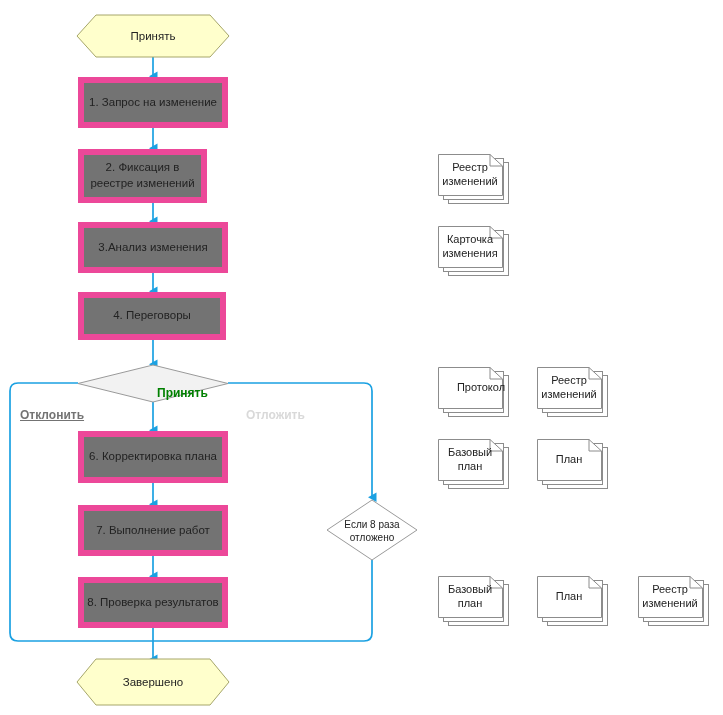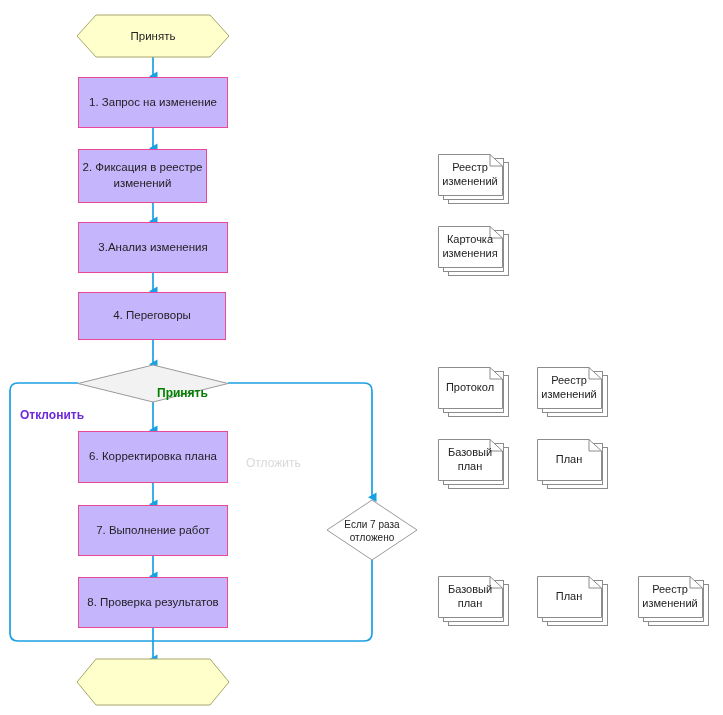--- a/index.html
+++ b/index.html
@@ -29,22 +29,22 @@
     box-sizing: border-box;
     display: flex;
     align-items: center;
     justify-content: center;
     text-align: center;
     font-size: 11.5px;
     color: #222222;
     line-height: 1.35;
   }
   .process {
-    background: #c4b5fd;
-    border: 1px solid #ec4899;
+    background: #737373;
+    border: 6px solid #ec4899;
   }
   .terminator-label,
   .decision-label,
   .doc-label {
     position: absolute;
     display: flex;
     align-items: center;
     justify-content: center;
     text-align: center;
     font-size: 11.5px;
@@ -113,20 +113,21 @@
 
     <polygon points="96,659 210,659 229,682 210,705 96,705 77,682" fill="#ffffcc" stroke="#a6a66b" stroke-width="1"></polygon>
 
     <polygon points="153,365 228,383.5 153,402 78,383.5" fill="#f2f2f2" stroke="#9a9a9a" stroke-width="1"></polygon>
 
     <polygon points="372,500 417,530 372,560 327,530" fill="#ffffff" stroke="#9a9a9a" stroke-width="1"></polygon>
   </svg>
 
   <div class="terminator-label" style="left:77px; top:15px; width:152px; height:42px;">Принять</div>
 
+  <div class="terminator-label" style="left:77px; top:659px; width:152px; height:46px;">Завершено</div>
 
   <div class="node process" style="left:78px; top:77px; width:150px; height:51px;">
     <span>1. Запрос на изменение</span>
   </div>
 
   <div class="node process" style="left:78px; top:149px; width:129px; height:54px;">
     <span>2. Фиксация в реестре изменений</span>
   </div>
 
   <div class="node process" style="left:78px; top:222px; width:150px; height:51px;">
@@ -143,27 +144,27 @@
 
   <div class="node process" style="left:78px; top:505px; width:150px; height:51px;">
     <span>7. Выполнение работ</span>
   </div>
 
   <div class="node process" style="left:78px; top:577px; width:150px; height:51px;">
     <span>8. Проверка результатов</span>
   </div>
 
 
-  <div class="decision-label" style="left:330px; top:516px; width:84px; height:30px; font-size:10px;">Если 7 раза отложено</div>
-
-  <div class="branch-label" style="left:20px; top:408px; color:#6d28d9;">Отклонить</div>
+  <div class="decision-label" style="left:330px; top:516px; width:84px; height:30px; font-size:10px;">Если 8 раза отложено</div>
+
+  <div class="branch-label" style="left:20px; top:408px; color:#737373;text-decoration:underline;">Отклонить</div>
 
   <div class="branch-label" style="left:157px; top:386px; color:#008000;">Принять</div>
 
-  <div class="branch-label" style="left:246px; top:408px; color:#d9d9d9; font-weight:normal;margin-top:48px;">Отложить</div>
+  <div class="branch-label" style="left:246px; top:408px; color:#d9d9d9; font-weight:bold;">Отложить</div>
 
   <div class="doc" style="left:438px; top:150px; width:78px; height:58px;">
     <svg width="78" height="58" viewBox="0 0 78 58">
       <g fill="#ffffff" stroke="#8c8c8c" stroke-width="1">
         <rect x="10.5" y="12.5" width="60" height="41"></rect>
         <rect x="5.5" y="8.5" width="60" height="41"></rect>
         <path d="M0.5,4.5 L52,4.5 L64.5,16 L64.5,45.5 L0.5,45.5 z"></path>
         <path d="M52,4.5 L52,16 L64.5,16" fill="none"></path>
       </g>
     </svg>
@@ -184,21 +185,21 @@
 
   <div class="doc" style="left:438px; top:363px; width:78px; height:58px;">
     <svg width="78" height="58" viewBox="0 0 78 58">
       <g fill="#ffffff" stroke="#8c8c8c" stroke-width="1">
         <rect x="10.5" y="12.5" width="60" height="41"></rect>
         <rect x="5.5" y="8.5" width="60" height="41"></rect>
         <path d="M0.5,4.5 L52,4.5 L64.5,16 L64.5,45.5 L0.5,45.5 z"></path>
         <path d="M52,4.5 L52,16 L64.5,16" fill="none"></path>
       </g>
     </svg>
-    <div class="doc-label" style="left:0; top:10px; width:64px; height:28px;">Протокол</div>
+    <div class="doc-label" style="left:0; top:10px; width:64px; height:28px;padding-left:11px;">Протокол</div>
   </div>
 
   <div class="doc" style="left:537px; top:363px; width:78px; height:58px;">
     <svg width="78" height="58" viewBox="0 0 78 58">
       <g fill="#ffffff" stroke="#8c8c8c" stroke-width="1">
         <rect x="10.5" y="12.5" width="60" height="41"></rect>
         <rect x="5.5" y="8.5" width="60" height="41"></rect>
         <path d="M0.5,4.5 L52,4.5 L64.5,16 L64.5,45.5 L0.5,45.5 z"></path>
         <path d="M52,4.5 L52,16 L64.5,16" fill="none"></path>
       </g>

